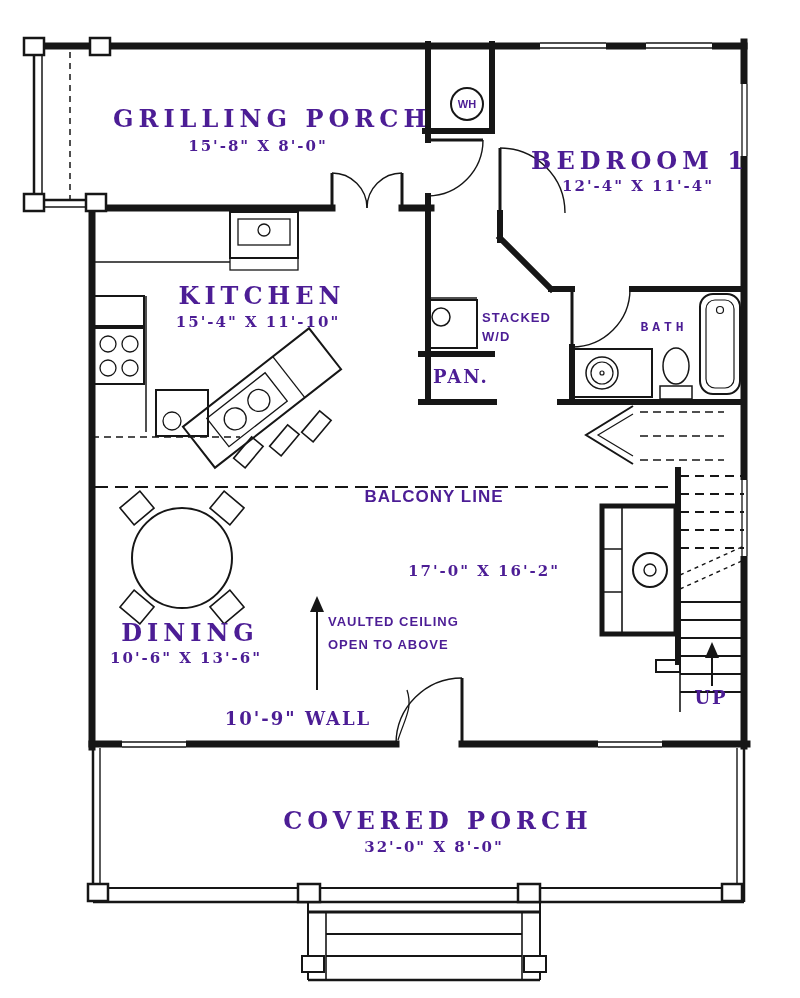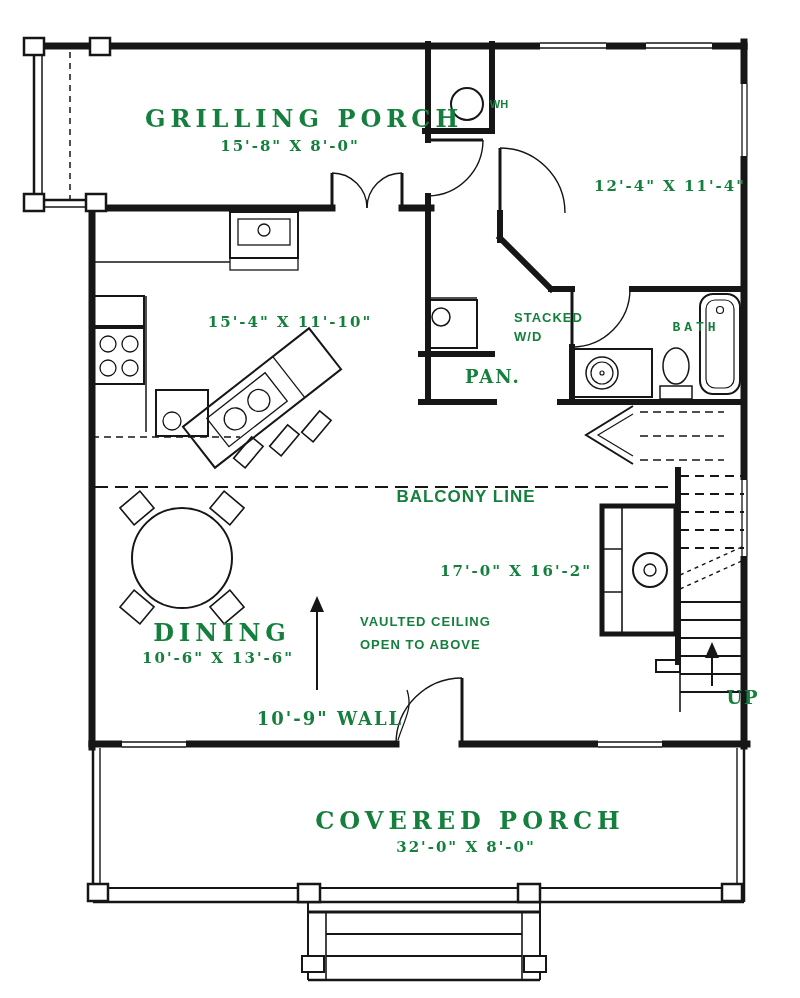--- a/index.html
+++ b/index.html
@@ -1,20 +1,20 @@
 <!DOCTYPE html>
 <html><head>
 <meta charset="utf-8">
 <style>
   html,body{margin:0;padding:0;background:#ffffff;}
   .plan{position:relative;width:800px;height:998px;background:#ffffff;overflow:hidden;
         font-family:"DejaVu Serif",serif;}
   .plan svg{position:absolute;left:0;top:0;}
   .label{position:absolute;transform:translate(-50%,-50%);white-space:nowrap;
-         color:#15803d;font-weight:700;margin-left:32px;}
+         color:#4c1d95;font-weight:700;}
   .room{font-size:24px;letter-spacing:5px;}
   .room-md{font-size:13px;letter-spacing:4px;font-family:Liberation Mono, monospace;}
   .dims{font-size:15px;letter-spacing:2px;}
   .note{font-family:"Liberation Sans",sans-serif;font-size:13px;letter-spacing:1px;}
   .note-serif{font-size:18px;letter-spacing:2px;}
   .left-anchor{transform:translate(0,-50%);}
   .tiny{font-family:"Liberation Sans",sans-serif;font-size:11px;letter-spacing:0;}
 </style>
 </head>
 <body>
@@ -275,22 +275,24 @@
     <path d="M326,956 H522" stroke-width="1.8"></path>
     <path d="M308,980 H540" stroke-width="2.5"></path>
     <rect x="302" y="956" width="22" height="16" stroke-width="2" fill="#ffffff"></rect>
     <rect x="524" y="956" width="22" height="16" stroke-width="2" fill="#ffffff"></rect>
   </g>
 </svg>
 
   <div class="label room" style="left:272px;top:118px;">GRILLING PORCH</div>
   <div class="label dims" style="left:258px;top:146px;">15'-8" X 8'-0"</div>
 
+  <div class="label room" style="left:640px;top:160px;">BEDROOM 1</div>
   <div class="label dims" style="left:638px;top:186px;">12'-4" X 11'-4"</div>
 
+  <div class="label room" style="left:262px;top:295px;">KITCHEN</div>
   <div class="label dims" style="left:258px;top:322px;">15'-4" X 11'-10"</div>
 
   <div class="label note left-anchor" style="left:482px;top:317px;">STACKED</div>
   <div class="label note left-anchor" style="left:482px;top:336px;">W/D</div>
 
   <div class="label note-serif" style="left:461px;top:376px;">PAN.</div>
 
   <div class="label room-md" style="left:664px;top:327px;">BATH</div>
 
   <div class="label note" style="left:434px;top:497px;font-size:17px;">BALCONY LINE</div>

